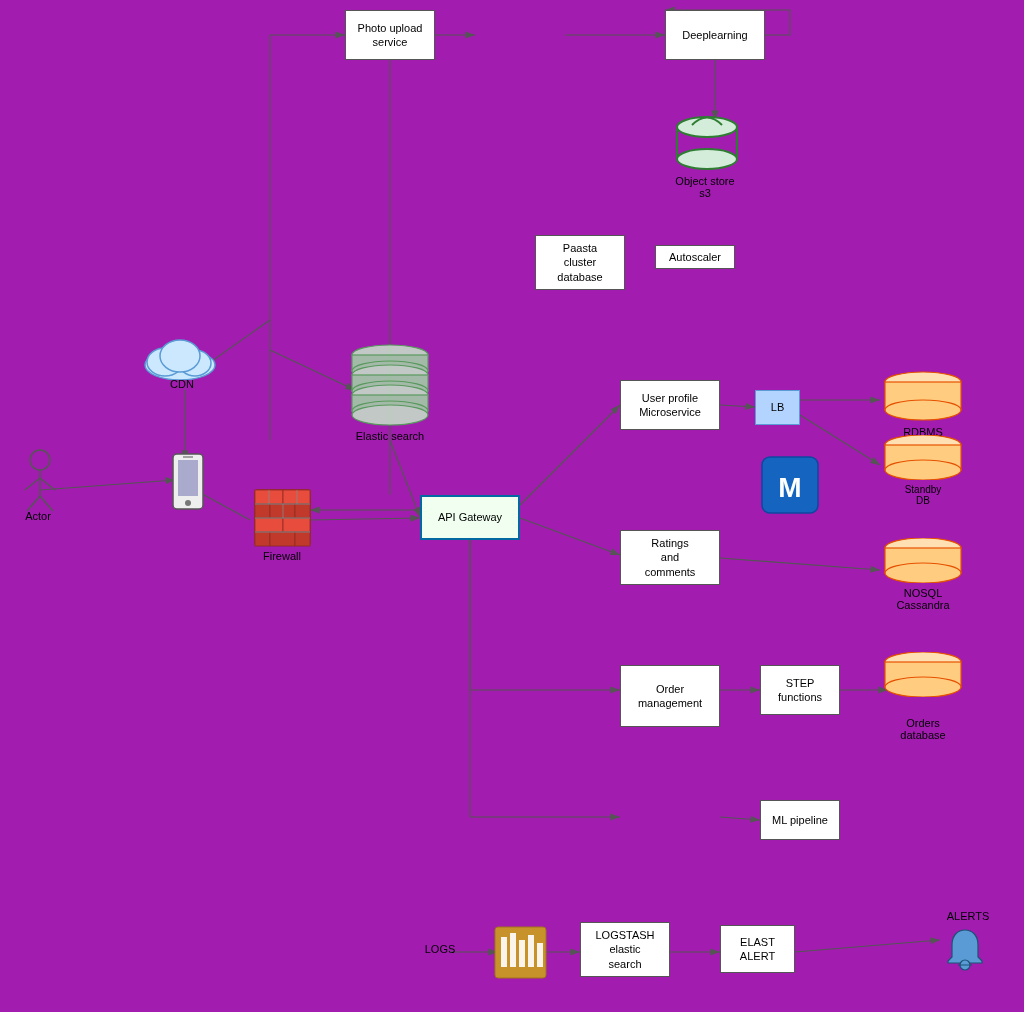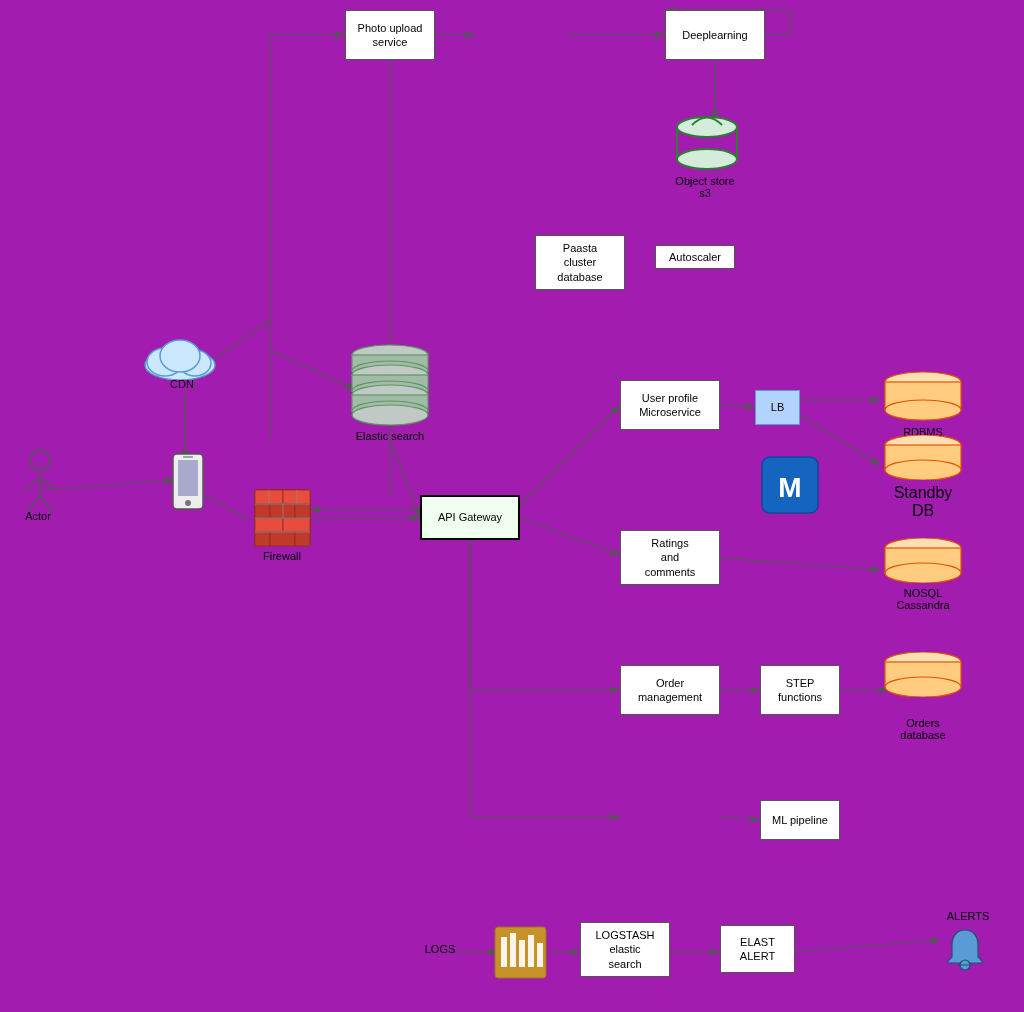--- a/index.html
+++ b/index.html
@@ -25,21 +25,21 @@
       background: #fff;
       display: flex;
       align-items: center;
       justify-content: center;
       text-align: center;
       font-size: 11px;
       line-height: 1.3;
       padding: 4px;
     }
     .box-green {
-      border: 2px solid #000000;
+      border: 2px solid #0369a1;
       background: #f0fff0;
     }
     svg.arrows {
       position: absolute;
       top: 0; left: 0;
       width: 1024px;
       height: 1012px;
       pointer-events: none;
     }
     .icon-label {
@@ -281,33 +281,33 @@
     </svg>
     <div style="text-align:center;font-size:11px;margin-top:2px;">RDBMS</div>
   </div>
 
   <div style="position:absolute;left:878px;top:435px;width:90px;height:58px;">
     <svg width="90" height="45" viewBox="0 0 90 45">
       <ellipse cx="45" cy="10" rx="38" ry="10" fill="#ffe0b2" stroke="#e65100" stroke-width="1.2"></ellipse>
       <rect x="7" y="10" width="76" height="25" fill="#ffcc80" stroke="#e65100" stroke-width="1.2"></rect>
       <ellipse cx="45" cy="35" rx="38" ry="10" fill="#ffcc80" stroke="#e65100" stroke-width="1.2"></ellipse>
     </svg>
-    <div style="text-align:center;font-size:16px;margin-top:2px;">Standby<br>DB</div>
+    <div style="text-align:center;font-size:10px;margin-top:2px;">Standby<br>DB</div>
   </div>
 
   <div style="position:absolute;left:878px;top:538px;width:90px;height:60px;">
     <svg width="90" height="45" viewBox="0 0 90 45">
       <ellipse cx="45" cy="10" rx="38" ry="10" fill="#ffe0b2" stroke="#e65100" stroke-width="1.2"></ellipse>
       <rect x="7" y="10" width="76" height="25" fill="#ffcc80" stroke="#e65100" stroke-width="1.2"></rect>
       <ellipse cx="45" cy="35" rx="38" ry="10" fill="#ffcc80" stroke="#e65100" stroke-width="1.2"></ellipse>
     </svg>
     <div style="text-align:center;font-size:11px;margin-top:2px;">NOSQL<br>Cassandra</div>
   </div>
 
-  <div class="box" style="left:620px;top:665px;width:100px;height:50px;align-items:center;">
+  <div class="box" style="left:620px;top:665px;width:100px;height:62px;align-items:center;">
     <span style="white-space:pre-line">Order
 management</span>
   </div>
 
   <div class="box" style="left:760px;top:665px;width:80px;height:50px;">
     <span style="white-space:pre-line">STEP
 functions</span>
   </div>
 
   <div style="position:absolute;left:878px;top:652px;width:90px;height:60px;">

